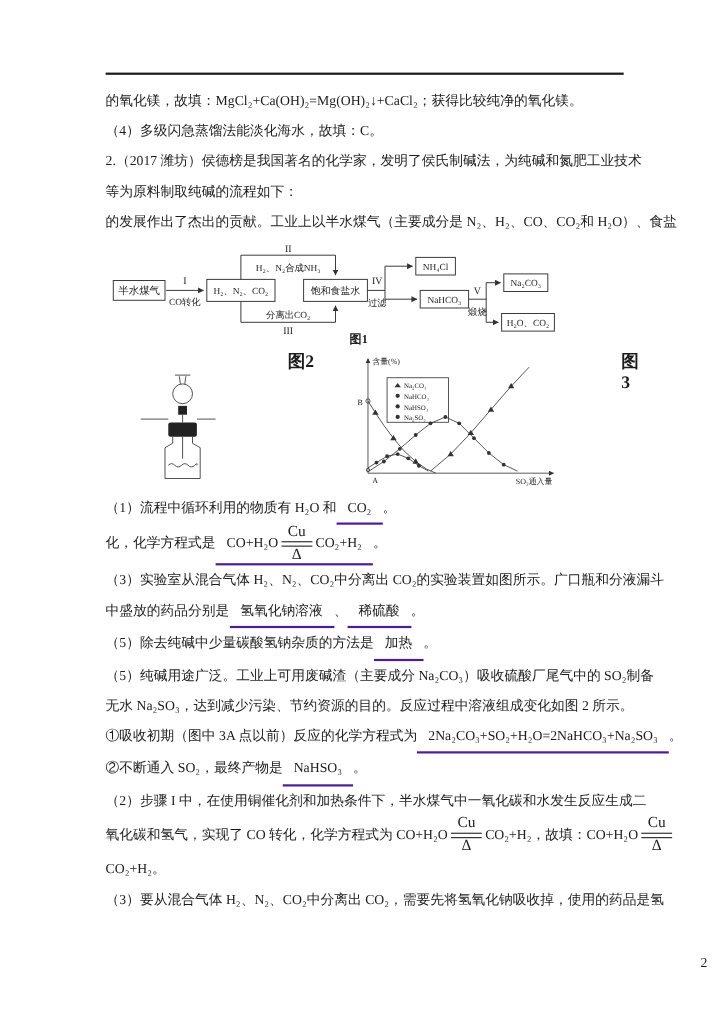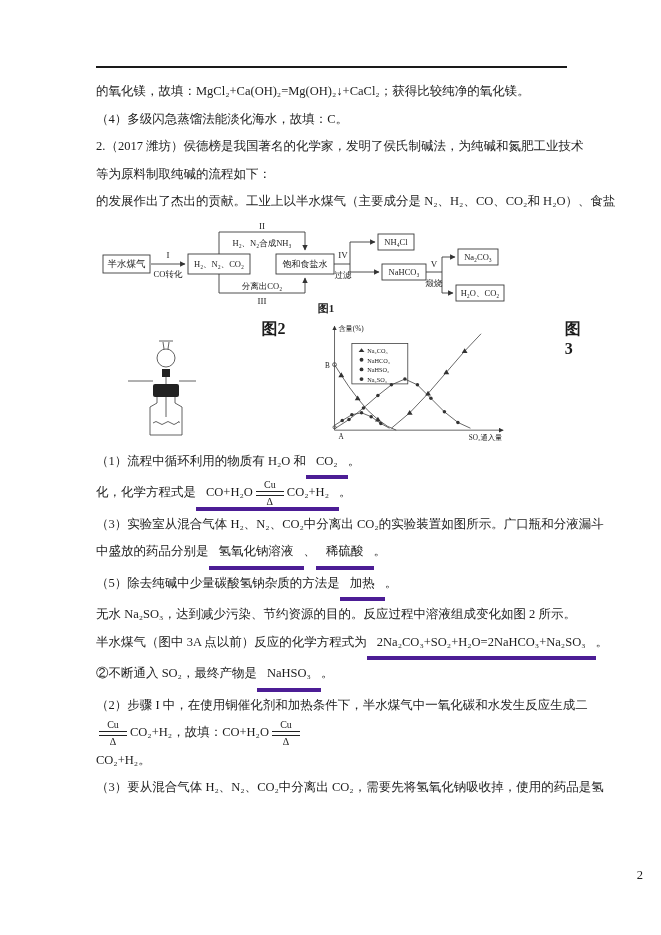--- a/index.html
+++ b/index.html
@@ -4,23 +4,23 @@
 <style>
   html,body{margin:0;padding:0;}
   body{
     width:661px;height:935px;position:relative;background:#ffffff;
     font-family:"Liberation Serif","DejaVu Sans",serif;color:#1c1c1c;overflow:hidden;
   }
   .page{position:absolute;inset:0;background:#fff;font-family:Liberation Serif, serif;}
   .top-rule{position:absolute;left:96px;top:66px;width:471px;height:0;border-top:2px solid #1a1a1a;}
   .content{position:absolute;left:96px;top:78px;width:474px;font-size:12.5px;}
   .ln{line-height:27.5px;min-height:27.5px;white-space:nowrap;}
-  .ans{display:inline-block;border-bottom:4px solid #4c1d95;padding:0 10px;vertical-align:baseline;}
+  .ans{display:inline-block;border-bottom:2px solid #4c1d95;padding:0 10px;vertical-align:baseline;}
   .stack{display:inline-flex;flex-direction:column;align-items:center;vertical-align:middle;line-height:1;margin:0 3px;}
-  .st-top,.st-bot{font-size:10px;line-height:1;}
+  .st-top,.st-bot{font-size:14px;line-height:1;}
   .st-bar{width:28px;height:3px;border-top:1px solid #222;border-bottom:1px solid #222;margin:1px 0;}
   .fig-flow{margin:4px 0 2px 2px;}
   .figs-row{display:flex;align-items:flex-start;margin:2px 0 4px 30px;gap:6px;}
   .figcol{display:flex;flex-direction:row;gap:20px;}
   .figcap{font-size:16px;font-weight:bold;margin-top:1px;}
   .figcap.c2{text-align:center;width:85px;}
   .figcap.c3{margin-left:32px;}
   .pagenum{position:absolute;right:18px;top:868px;font-size:12.5px;}
   svg{display:block;}
   svg text{fill:#222;}
@@ -180,25 +180,26 @@
     <div>
         <div class="ln"><span>（1）流程中循环利用的物质有 H₂O 和</span><span class="ans">CO₂</span><span>。</span></div>
         <div class="ln"><span>化，化学方程式是</span><span class="ans"><span>CO+H₂O</span><span class="stack">
               <span class="st-top">Cu</span>
               <span class="st-bar"></span>
               <span class="st-bot">Δ</span>
             </span><span>CO₂+H₂</span></span><span>。</span></div>
         <div class="ln"><span>（3）实验室从混合气体 H₂、N₂、CO₂中分离出 CO₂的实验装置如图所示。广口瓶和分液漏斗</span></div>
         <div class="ln"><span>中盛放的药品分别是</span><span class="ans">氢氧化钠溶液</span><span>、</span><span class="ans">稀硫酸</span><span>。</span></div>
         <div class="ln"><span>（5）除去纯碱中少量碳酸氢钠杂质的方法是</span><span class="ans">加热</span><span>。</span></div>
+        <div class="ln"><span>（5）纯碱用途广泛。工业上可用废碱渣（主要成分 Na₂CO₃）吸收硫酸厂尾气中的 SO₂制备</span></div>
         <div class="ln"><span>无水 Na₂SO₃，达到减少污染、节约资源的目的。反应过程中溶液组成变化如图 2 所示。</span></div>
-        <div class="ln"><span>半水煤气（图中 3A 点以前）反应的化学方程式为</span><span class="ans">2Na₂CO₃+SO₂+H₂O=2NaHCO₃+Na₂SO₃</span><span>。</span></div>
+        <div class="ln"><span>①吸收初期（图中 3A 点以前）反应的化学方程式为</span><span class="ans">2Na₂CO₃+SO₂+H₂O=2NaHCO₃+Na₂SO₃</span><span>。</span></div>
         <div class="ln"><span>②不断通入 SO₂，最终产物是</span><span class="ans">NaHSO₃</span><span>。</span></div>
         <div class="ln"><span>（2）步骤 I 中，在使用铜催化剂和加热条件下，半水煤气中一氧化碳和水发生反应生成二</span></div>
-        <div class="ln"><span class="stack">
+        <div class="ln"><span>氧化碳和氢气，实现了 CO 转化，化学方程式为 CO+H₂O</span><span class="stack">
             <span class="st-top">Cu</span>
             <span class="st-bar"></span>
             <span class="st-bot">Δ</span>
           </span><span>CO₂+H₂，故填：CO+H₂O</span><span class="stack">
             <span class="st-top">Cu</span>
             <span class="st-bar"></span>
             <span class="st-bot">Δ</span>
           </span></div>
         <div class="ln"><span>CO₂+H₂。</span></div>
         <div class="ln"><span>（3）要从混合气体 H₂、N₂、CO₂中分离出 CO₂，需要先将氢氧化钠吸收掉，使用的药品是氢</span></div>

